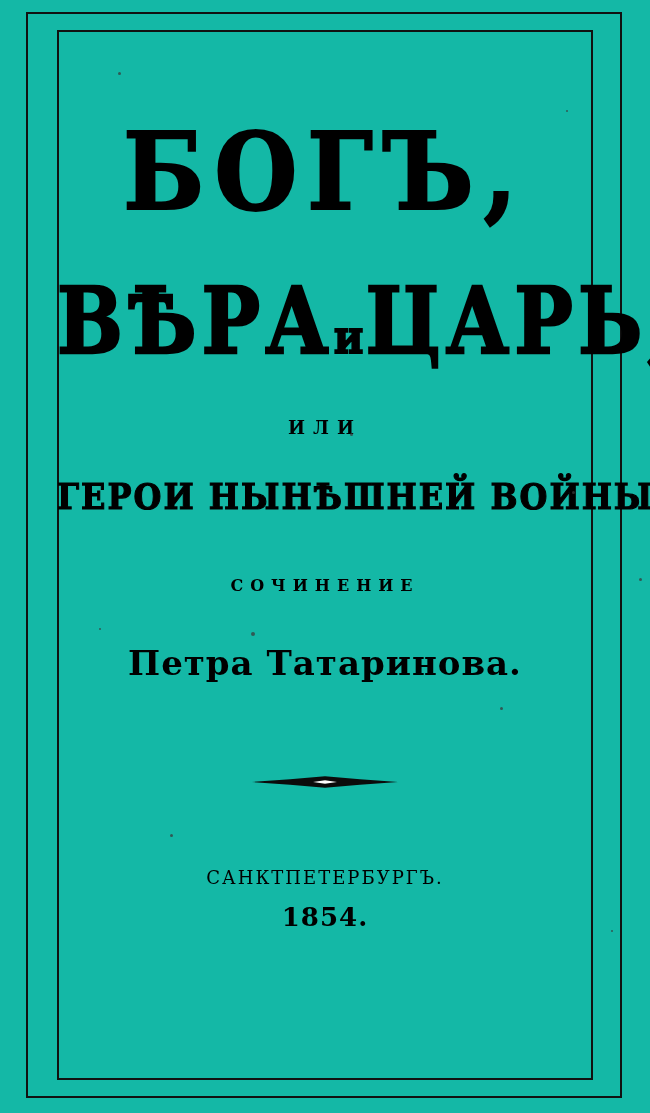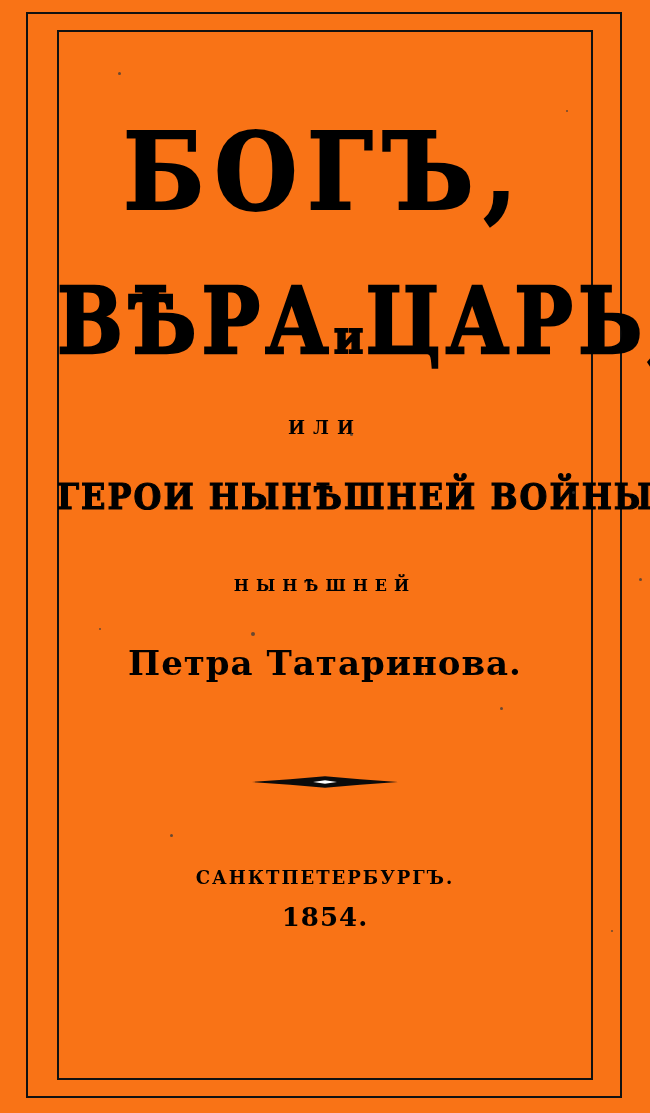--- a/index.html
+++ b/index.html
@@ -12,21 +12,21 @@
     height: 1113px;
     font-family: "Liberation Serif", serif;
     color: #000000;
     overflow: hidden;
   }
 
   .page {
     position: relative;
     width: 650px;
     height: 1113px;
-    background: #f97316;
+    background: #14b8a6;
   }
 
   
   .frame-outer {
     position: absolute;
     left: 26px;
     top: 12px;
     width: 596px;
     height: 1086px;
     border: 2px solid #111111;
@@ -132,21 +132,21 @@
     margin-top: 92px;
     height: 14px;
     position: relative;
   }
   .ornament svg { display: block; margin: 0 auto; }
 
   
   .imprint-city {
     margin-top: 78px;
     font-family: "DejaVu Serif", serif;
-    font-weight: bold;
+    font-weight: normal;
     font-size: 18px;
     letter-spacing: 2px;
   }
   .imprint-year {
     margin-top: 14px;
     font-family: "DejaVu Serif", serif;
     font-weight: bold;
     font-size: 26px;
     letter-spacing: 1px;
   }
@@ -172,21 +172,21 @@
     <div class="title-1">БОГЪ,</div>
 
     <div class="title-2">
       <span>ВѢРА</span><span class="conj">и</span><span>ЦАРЬ,</span>
     </div>
 
     <div class="subtitle-or">ИЛИ</div>
 
     <div class="subtitle-main">ГЕРОИ НЫНѢШНЕЙ ВОЙНЫ.</div>
 
-    <div class="byline-label">НЫНѢШНЕЙ</div>
+    <div class="byline-label">СОЧИНЕНИЕ</div>
 
     <div class="author">Петра Татаринова.</div>
 
     <div class="ornament">
       <svg width="150" height="14" viewBox="0 0 150 14">
         <path d="M2 7 L40 4.2 L75 1.2 L110 4.2 L148 7 L110 9.8 L75 12.8 L40 9.8 Z" fill="#0b0b0b"></path>
         <path d="M63 7 L75 5.2 L87 7 L75 8.8 Z" fill="#ffffff"></path>
       </svg>
     </div>
 

